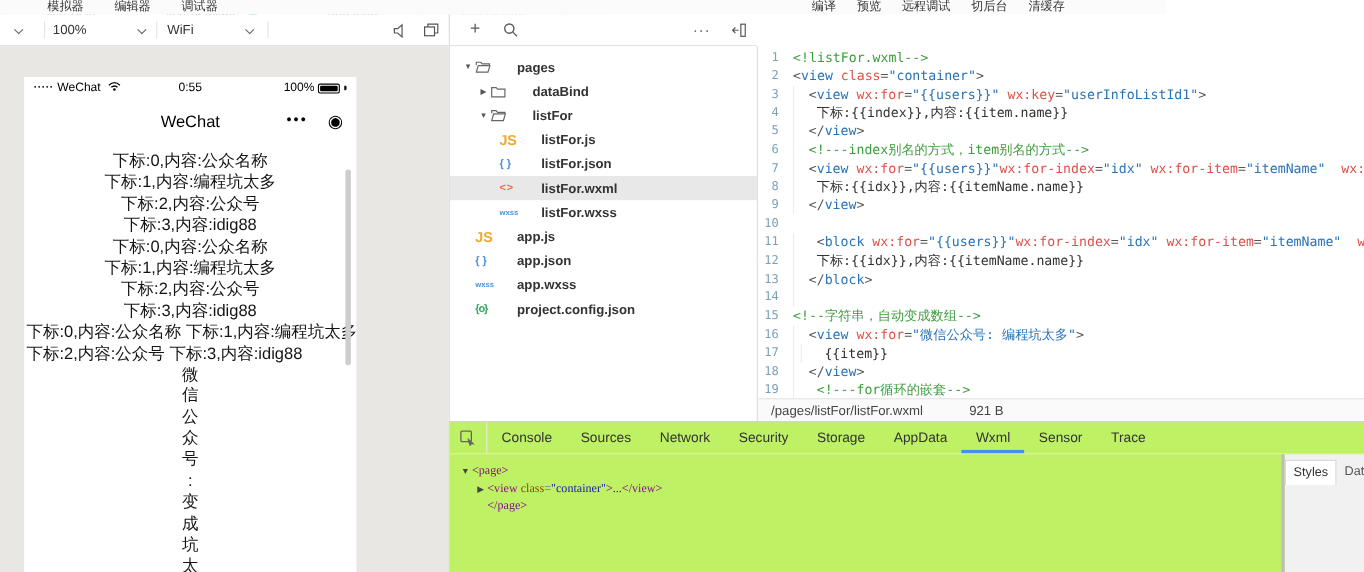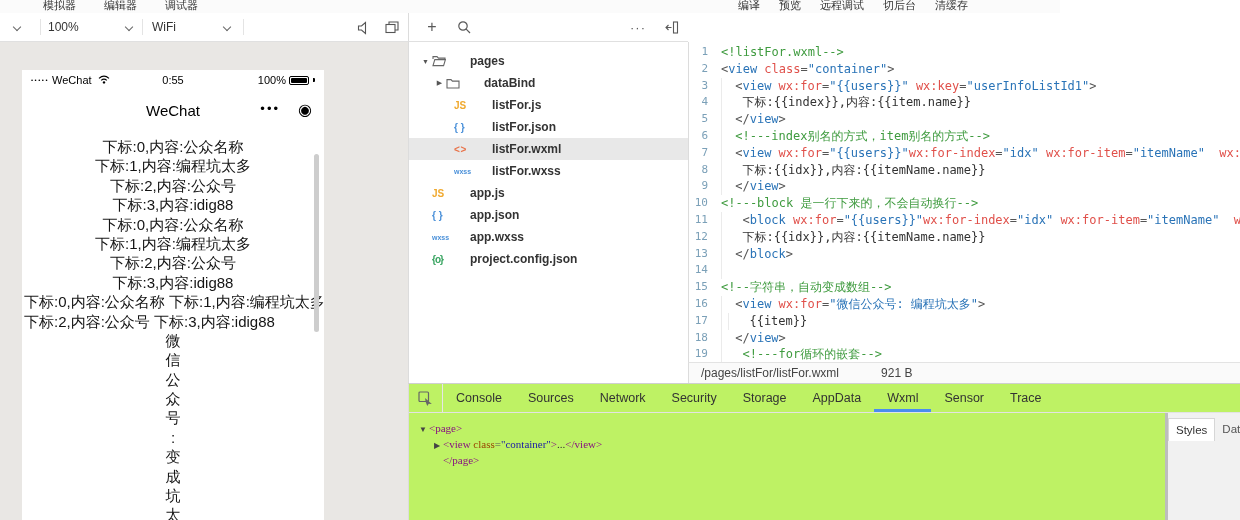--- a/index.html
+++ b/index.html
@@ -65,21 +65,21 @@
   .pl.c { text-align:center; }
   .p-scroll { position:absolute; right:5px; top:84px; width:5px; height:178px; background:#cdcdcd; border-radius:3px; cursor:pointer; }
 
   
   #explorer { position:absolute; left:408px; top:42px; width:280px; height:341px; background:#fff; border-left:1px solid #dcdcdc; padding-top:8px; }
   .trow { height:22px; display:flex; align-items:center; font-size:12px; color:#333; cursor:pointer; white-space:nowrap; }
   .trow.sel { background:#e8e8e8; }
   .tarrow { width:13px; flex:none; font-size:7px; color:#555; text-align:center; }
   .ticon { width:19px; flex:none; display:flex; align-items:center; }
   .fico { font-family:"Liberation Sans",sans-serif; font-weight:bold; }
-  .fico.js   { color:#f0a92e; font-size:10px; }
+  .fico.js   { color:#f0a92e; font-size:13px; }
   .fico.json { color:#4a90d9; font-size:10px; }
   .fico.wxml { color:#e8734a; font-size:10px; letter-spacing:-1px; }
   .fico.wxss { color:#4a90d9; font-size:7px; }
   .fico.config { color:#36a35f; font-size:10px; letter-spacing:-1px; }
   .tlabel { margin-left:19px;font-weight:bold; }
 
   
   #editor { position:absolute; left:688px; top:42px; width:552px; height:320px; background:#fff; border-left:1px solid #dcdcdc; overflow:hidden; padding-top:2px; }
   .code-line { display:flex; height:16.8px; line-height:16.8px; font-family:"DejaVu Sans Mono",monospace; font-size:12px; white-space:pre; }
   .ln { width:32px; text-align:right; padding-right:13px; color:#7ba0b8; font-size:11px; flex:none; }
@@ -261,20 +261,30 @@
     </div>
     <div class="trow" style="padding-left: 24px;">
       <span class="tarrow">▶</span>
       <span class="ticon">
         <svg width="14" height="11" viewBox="0 0 14 11">
           <path d="M1 10 V1.6 h4 l1.4 1.5 H13 V10 Z" stroke="#666" fill="none" stroke-width="1.1"></path>
         </svg>
       </span>
       <span class="tlabel">dataBind</span>
     </div>
+    <div class="trow" style="padding-left: 24px;">
+      <span class="tarrow">▼</span>
+      <span class="ticon">
+        <svg width="14" height="12" viewBox="0 0 14 12">
+          <path d="M1 4 V1.6 h4 l1.4 1.5 H13 v1.6" stroke="#666" fill="none" stroke-width="1.1"></path>
+          <path d="M1 10.6 L2.8 4.6 H13.4 L11.6 10.6 Z" stroke="#666" fill="none" stroke-width="1.1"></path>
+        </svg>
+      </span>
+      <span class="tlabel">listFor</span>
+    </div>
     <div class="trow" style="padding-left: 45px;">
       <span class="ticon">
         <span class="fico js">JS</span>
       </span>
       <span class="tlabel">listFor.js</span>
     </div>
     <div class="trow" style="padding-left: 45px;">
       <span class="ticon">
         <span class="fico json">{ }</span>
       </span>
@@ -321,21 +331,21 @@
 <div id="editor">
     <div class="code-line"><span class="ln">1</span><span class="s-cm">&lt;!listFor.wxml--&gt;</span></div>
     <div class="code-line"><span class="ln">2</span><span class="s-pun">&lt;</span><span class="s-tag">view</span><span class="s-attr"> class</span><span class="s-pun">=</span><span class="s-val">"container"</span><span class="s-pun">&gt;</span></div>
     <div class="code-line"><span class="ln">3</span><span class="guide"></span><span class="s-pun"> &lt;</span><span class="s-tag">view</span><span class="s-attr"> wx:for</span><span class="s-pun">=</span><span class="s-val">"{{users}}"</span><span class="s-attr"> wx:key</span><span class="s-pun">=</span><span class="s-val">"userInfoListId1"</span><span class="s-pun">&gt;</span></div>
     <div class="code-line"><span class="ln">4</span><span class="guide"></span><span class="s-txt">  下标:{{index}},内容:{{item.name}}</span></div>
     <div class="code-line"><span class="ln">5</span><span class="guide"></span><span class="s-pun"> &lt;/</span><span class="s-tag">view</span><span class="s-pun">&gt;</span></div>
     <div class="code-line"><span class="ln">6</span><span class="guide"></span><span class="s-cm"> &lt;!---index别名的方式，item别名的方式--&gt;</span></div>
     <div class="code-line"><span class="ln">7</span><span class="guide"></span><span class="s-pun"> &lt;</span><span class="s-tag">view</span><span class="s-attr"> wx:for</span><span class="s-pun">=</span><span class="s-val">"{{users}}"</span><span class="s-attr">wx:for-index</span><span class="s-pun">=</span><span class="s-val">"idx"</span><span class="s-attr"> wx:for-item</span><span class="s-pun">=</span><span class="s-val">"itemName"</span><span class="s-attr">  wx:key</span></div>
     <div class="code-line"><span class="ln">8</span><span class="guide"></span><span class="s-txt">  下标:{{idx}},内容:{{itemName.name}}</span></div>
     <div class="code-line"><span class="ln">9</span><span class="guide"></span><span class="s-pun"> &lt;/</span><span class="s-tag">view</span><span class="s-pun">&gt;</span></div>
-    <div class="code-line"><span class="ln">10</span><span class="s-cm">&lt;!---block 是一行下来的，不会自动换行--&gt;</span></div>
+    <div class="code-line"><span class="ln">10</span></div>
     <div class="code-line"><span class="ln">11</span><span class="guide"></span><span class="s-pun">  &lt;</span><span class="s-tag">block</span><span class="s-attr"> wx:for</span><span class="s-pun">=</span><span class="s-val">"{{users}}"</span><span class="s-attr">wx:for-index</span><span class="s-pun">=</span><span class="s-val">"idx"</span><span class="s-attr"> wx:for-item</span><span class="s-pun">=</span><span class="s-val">"itemName"</span><span class="s-attr">  wx:key</span></div>
     <div class="code-line"><span class="ln">12</span><span class="guide"></span><span class="s-txt">  下标:{{idx}},内容:{{itemName.name}}</span></div>
     <div class="code-line"><span class="ln">13</span><span class="guide"></span><span class="s-pun"> &lt;/</span><span class="s-tag">block</span><span class="s-pun">&gt;</span></div>
     <div class="code-line"><span class="ln">14</span><span class="guide"></span></div>
     <div class="code-line"><span class="ln">15</span><span class="s-cm">&lt;!--字符串，自动变成数组--&gt;</span></div>
     <div class="code-line"><span class="ln">16</span><span class="guide"></span><span class="s-pun"> &lt;</span><span class="s-tag">view</span><span class="s-attr"> wx:for</span><span class="s-pun">=</span><span class="s-val">"微信公众号: 编程坑太多"</span><span class="s-pun">&gt;</span></div>
     <div class="code-line"><span class="ln">17</span><span class="guide"></span><span class="guide"></span><span class="s-txt">  {{item}}</span></div>
     <div class="code-line"><span class="ln">18</span><span class="guide"></span><span class="s-pun"> &lt;/</span><span class="s-tag">view</span><span class="s-pun">&gt;</span></div>
     <div class="code-line"><span class="ln">19</span><span class="guide"></span><span class="s-cm">  &lt;!---for循环的嵌套--&gt;</span></div>
   </div>

